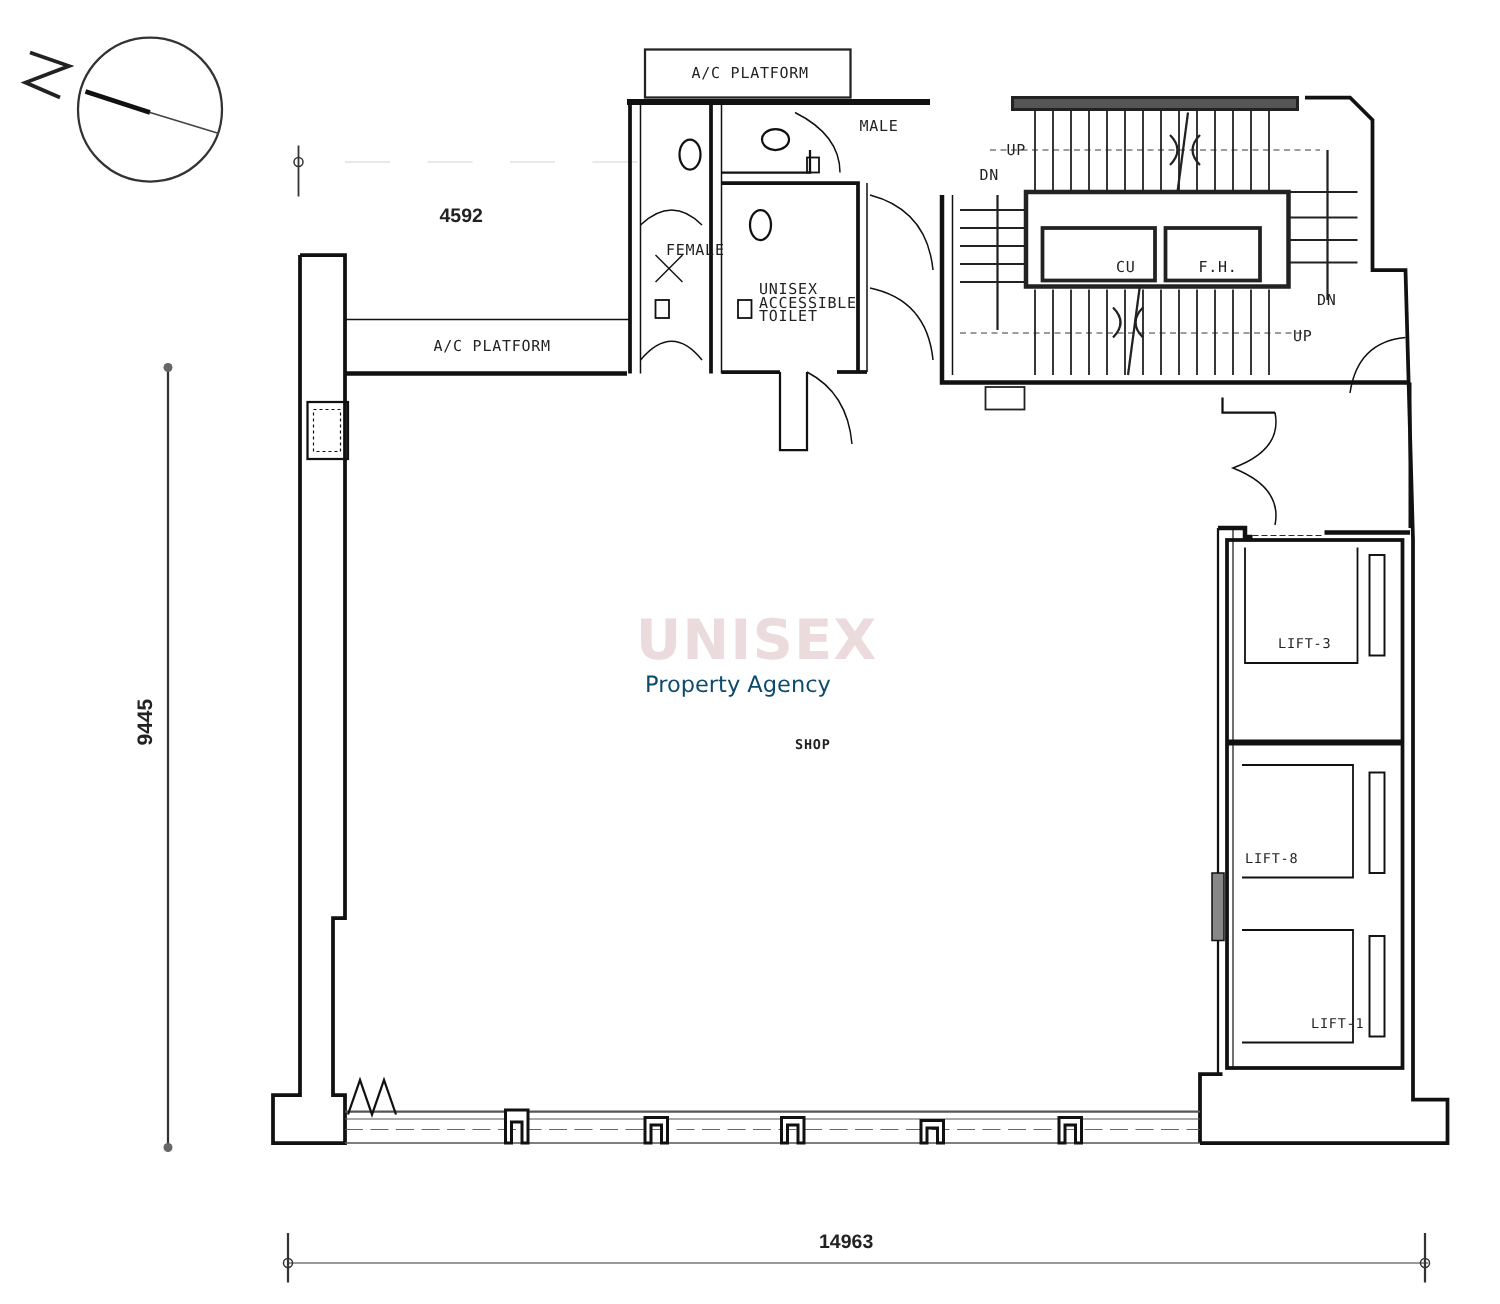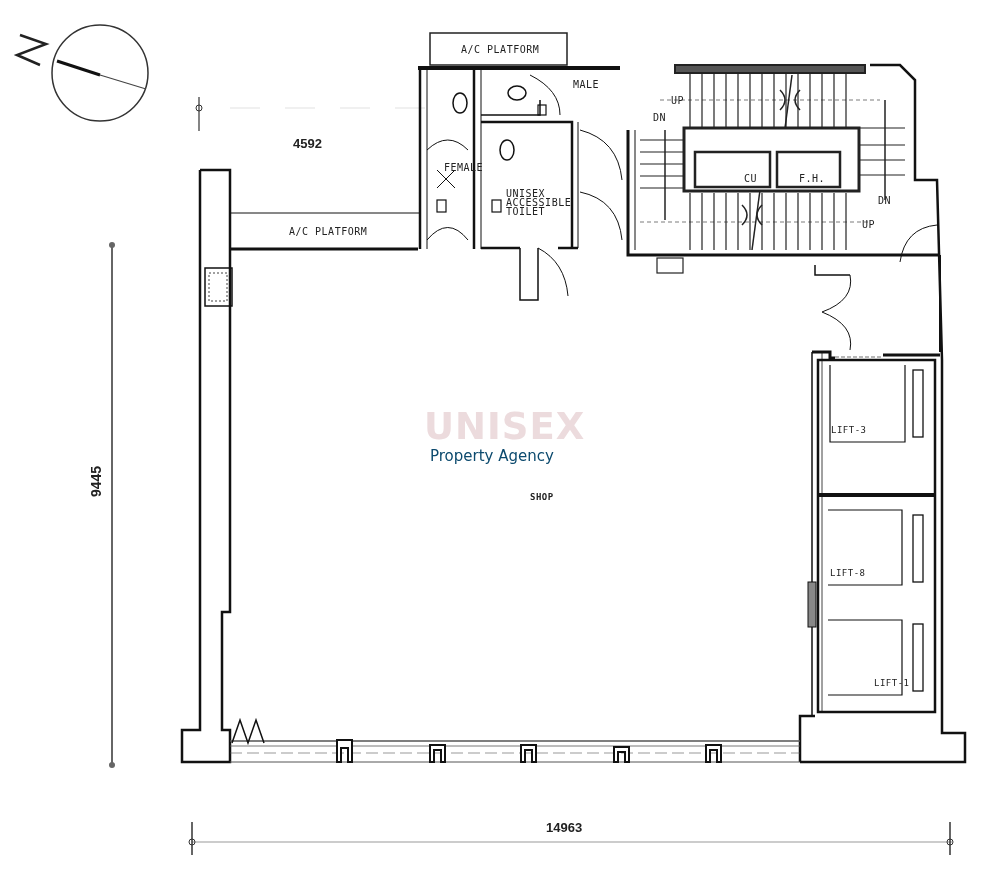--- a/index.html
+++ b/index.html
@@ -197,21 +197,21 @@
 <div class="lbl tiny" style="left:289px;top:226px;">A/C PLATFORM</div>
 <div class="lbl tiny" style="left:541px;top:79px;margin-left:32px;">MALE</div>
 <div class="lbl tiny" style="left:444px;top:164px;width:32px;white-space:normal;line-height:8px;">FEMALE</div>
 <div class="lbl tiny" style="left:506px;top:189px;width:60px;white-space:normal;line-height:9px;">UNISEX ACCESSIBLE TOILET</div>
 <div class="lbl tiny" style="left:671px;top:95px;">UP</div>
 <div class="lbl tiny" style="left:653px;top:112px;">DN</div>
 <div class="lbl tiny" style="left:878px;top:195px;">DN</div>
 <div class="lbl tiny" style="left:862px;top:219px;">UP</div>
 <div class="lbl tiny" style="left:744px;top:173px;">CU</div>
 <div class="lbl tiny" style="left:799px;top:173px;">F.H.</div>
-<div class="lbl small" style="left:831px;top:425px;">LIFT-3</div>
+<div class="lbl small" style="left:831px;top:425px;padding-left:21px;">LIFT-3</div>
 <div class="lbl small" style="left:830px;top:568px;">LIFT-8</div>
 <div class="lbl small" style="left:834px;top:678px;margin-left:40px;">LIFT-1</div>
 <div class="lbl small" style="left:530px;top:492px;font-weight:bold;">SHOP</div>
 
 <div class="dim" style="left:293px;top:88px;margin-top:48px;">4592</div>
 <div class="dim" style="left:546px;top:820px;">14963</div>
 <div class="vtext">9445</div>
 
 <div class="wm-title">UNISEX</div>
 <div class="wm-sub">Property Agency</div>

